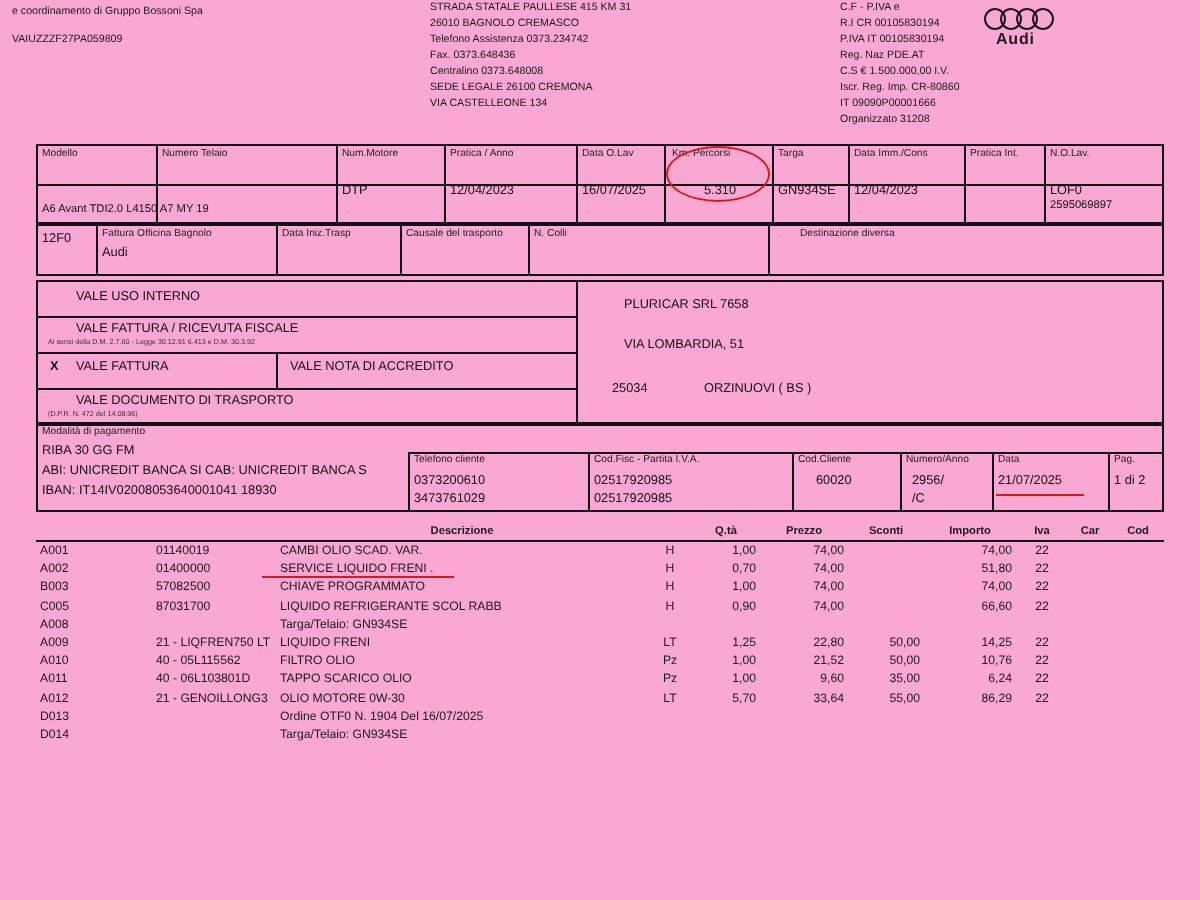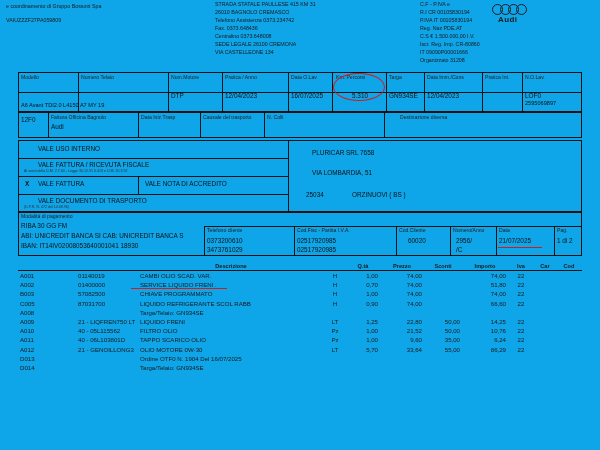--- a/index.html
+++ b/index.html
@@ -8,21 +8,21 @@
     background:#ffffff;
     font-family:"Liberation Sans", sans-serif;
     font-size:6.2px;
     color:#1a1a1a;
     overflow:hidden;
     position:relative;
   }
   .page{
     position:absolute;
     left:0;top:0;width:600px;height:450px;
-    background:#0ea5e9;
+    background:#f9a8d4;
   }
   
   .box{position:absolute;border:1px solid #111;box-sizing:border-box;}
   .hl{position:absolute;background:#111;height:1px;}
   .vl{position:absolute;background:#111;width:1px;}
   .t{position:absolute;white-space:nowrap;line-height:1.05;}
   .lbl{font-size:5.1px;color:#222;}
   .val{font-size:6.4px;color:#111;}
   .bold{font-weight:bold;}
   .red-ell{

